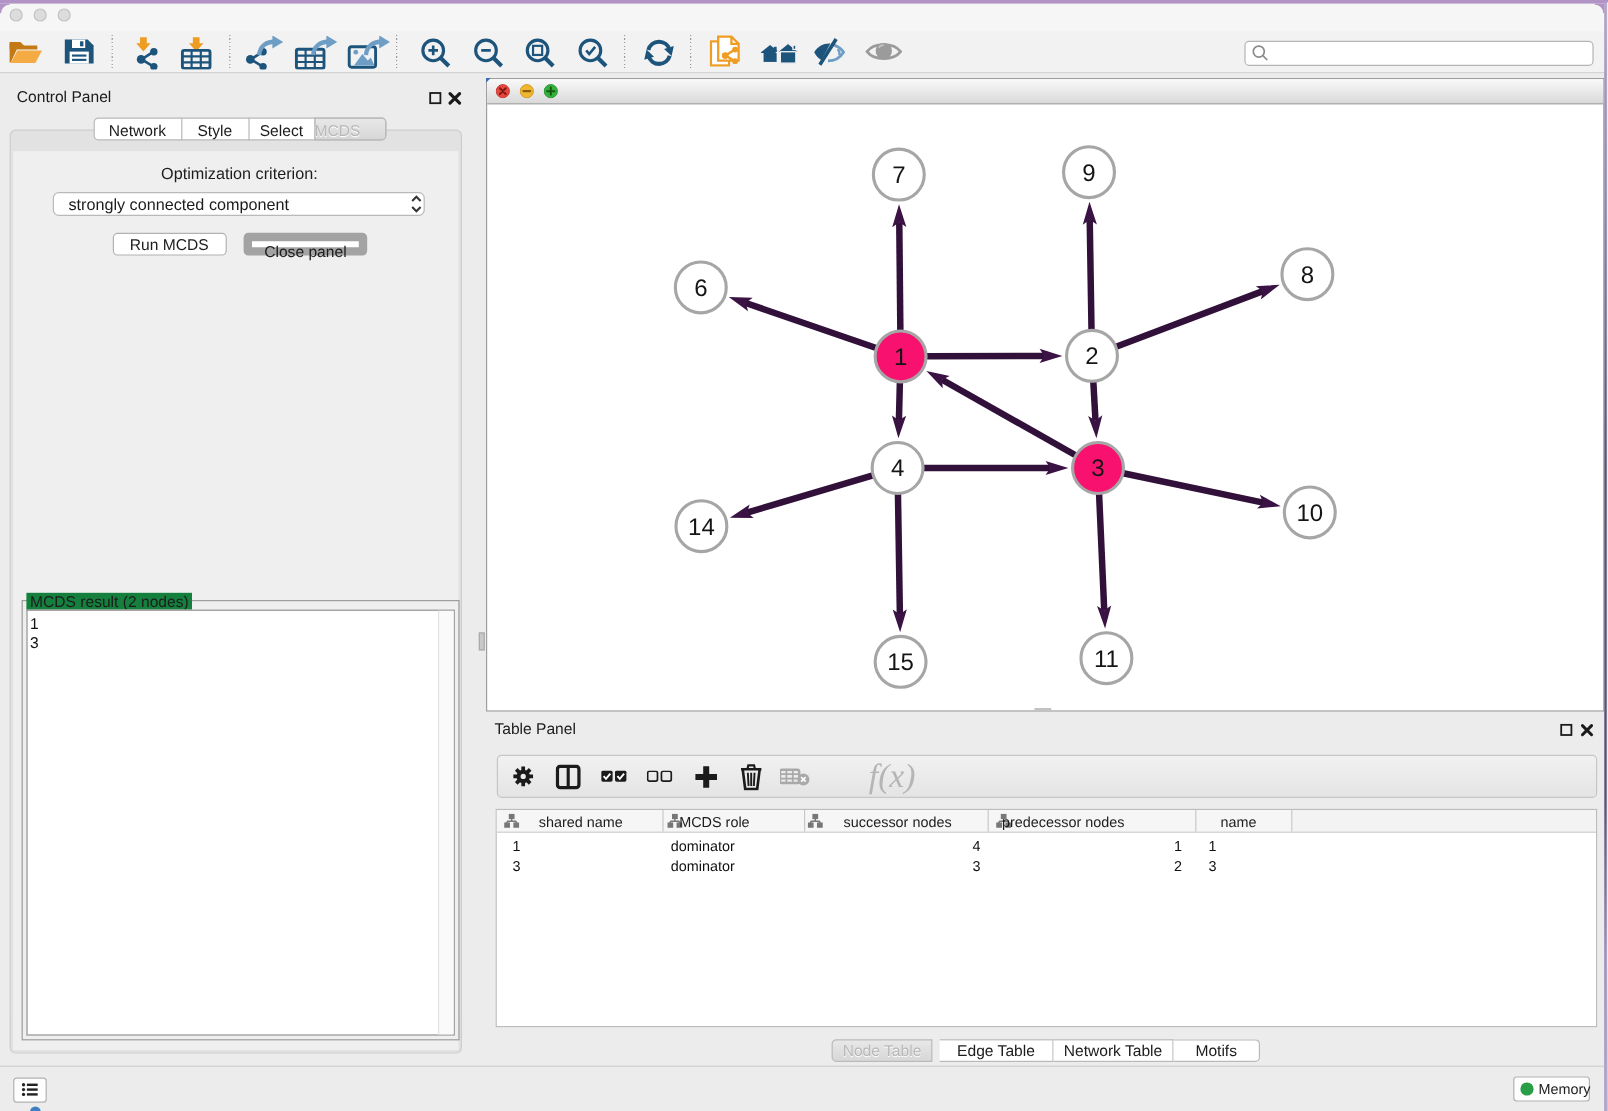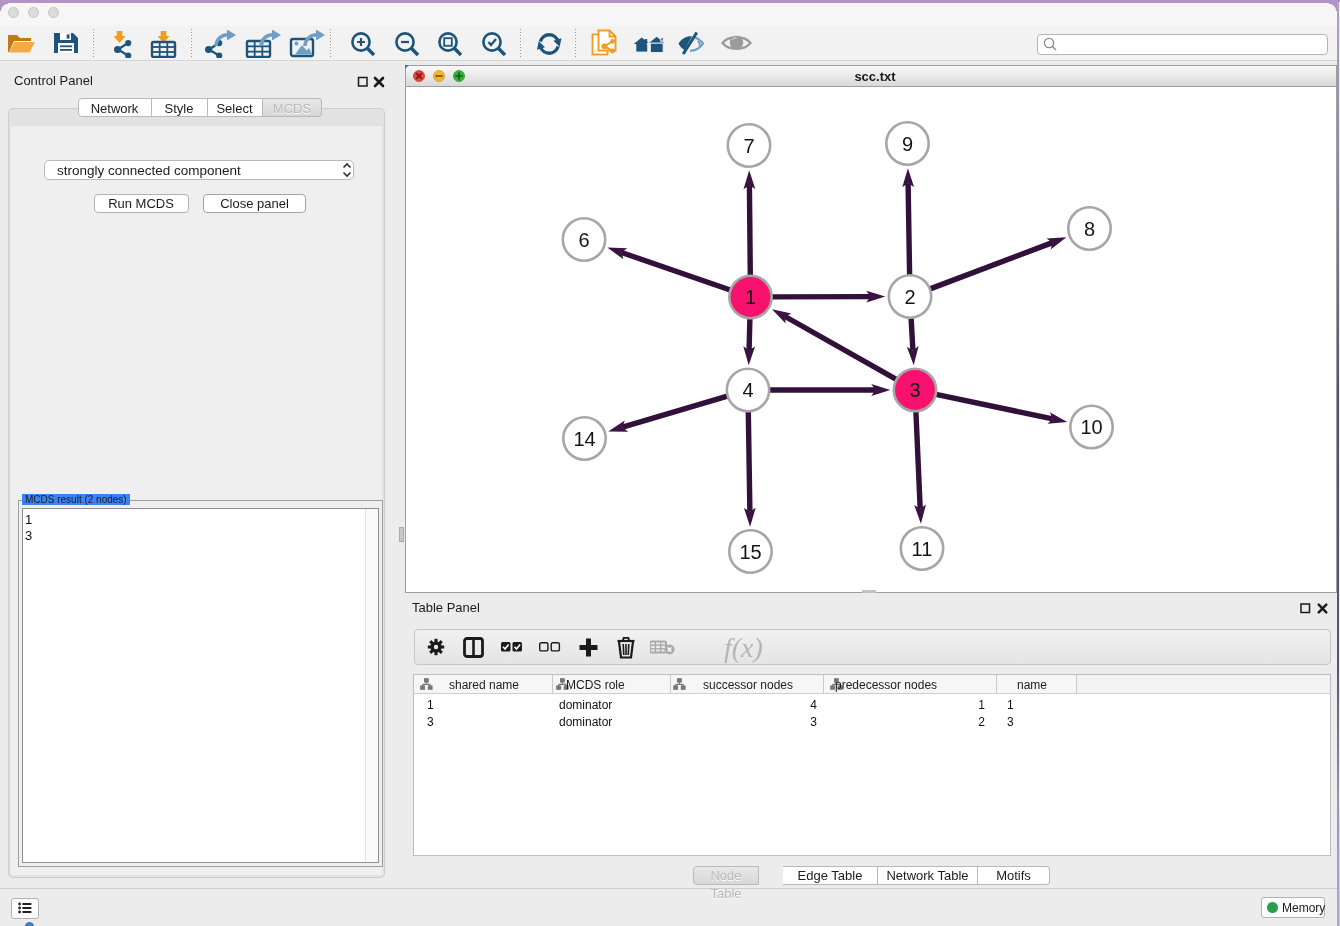--- a/index.html
+++ b/index.html
@@ -165,51 +165,51 @@
 <div class="abs" style="left:8px;top:108px;width:377px;height:770px;background:#e2e2e2;border:1px solid #cdcdcd;border-radius:5px;"></div>
 <div class="abs" style="left:11px;top:126px;width:371px;height:749px;background:#efefef;"></div>
 <div class="abs" style="left:78px;top:98px;width:244px;height:19px;background:#fff;border:1px solid #b9b9b9;border-radius:4px;"></div>
 <div class="abs" style="left:151px;top:98px;width:1px;height:19px;background:#b9b9b9;"></div>
 <div class="abs" style="left:207px;top:98px;width:1px;height:19px;background:#b9b9b9;"></div>
 <div class="abs" style="left:262px;top:98px;width:1px;height:19px;background:#b9b9b9;"></div>
 <div class="abs" style="left:262px;top:98px;width:60px;height:19px;background:linear-gradient(#e8e8e8,#d7d7d7);border:1px solid #b9b9b9;border-radius:0 4px 4px 0;"></div>
 <div class="abs t13" style="left:78px;top:101px;width:73px;text-align:center;">Network</div>
 <div class="abs t13" style="left:151px;top:101px;width:56px;text-align:center;">Style</div>
 <div class="abs t13" style="left:207px;top:101px;width:55px;text-align:center;">Select</div>
-<div class="abs t13" style="left:262px;top:101px;width:60px;text-align:center;color:#b8b8b8;text-shadow:0 1px 0 #fff;">MCDS</div>
+<div class="abs t13" style="left:262px;top:101px;width:60px;color:#b8b8b8;text-shadow:0 1px 0 #fff;">MCDS</div>
+<div class="abs" style="left:11px;top:137px;width:377px;height:16px;text-align:center;font-size:13.5px;color:#1c1c1c;">Optimization criterion:</div>
 <div class="abs" style="left:44px;top:160px;width:310px;height:20px;background:#fff;border:1px solid #b9b9b9;border-radius:5px;"></div>
 <div class="abs" style="left:57px;top:163px;font-size:13.5px;color:#1c1c1c;">strongly connected component</div>
 <svg style="position:absolute;left:340px;top:162px;" width="14" height="16" viewBox="0 0 14 16">
       <path d="M3.5 5.5 L7 2 L10.5 5.5" stroke="#333" stroke-width="1.7" fill="none"></path>
       <path d="M3.5 10.5 L7 14 L10.5 10.5" stroke="#333" stroke-width="1.7" fill="none"></path>
     </svg>
 <div class="abs" style="left:93.5px;top:193.5px;width:95px;height:19px;background:#fff;border:1px solid #b2b2b2;border-radius:4px;text-align:center;font-size:13px;color:#1c1c1c;line-height:17px;">Run MCDS</div>
-<div class="abs" style="left:203px;top:193.5px;width:103px;height:19px;background:#fff;border:1px solid #a3a3a3;border-radius:4px;text-align:center;font-size:13px;color:#1c1c1c;line-height:17px;">Close panel</div>
+<div class="abs" style="left:203px;top:193.5px;width:103px;height:19px;background:#fff;border:7px solid #a3a3a3;border-radius:4px;text-align:center;font-size:13px;color:#1c1c1c;line-height:17px;">Close panel</div>
 <div class="abs" style="left:18px;top:500px;width:365px;height:367px;border:1px solid #9d9d9d;"></div>
-<div class="abs" style="left:22px;top:494px;background:#3b82f6;padding:0 3px;font-size:10px;color:#1c1c1c;">MCDS result (2 nodes)</div>
+<div class="abs" style="left:22px;top:494px;background:#15803d;padding:0 3px;font-size:13px;color:#1c1c1c;">MCDS result (2 nodes)</div>
 <div class="abs" style="left:21.5px;top:507.5px;width:357.5px;height:355.5px;background:#fff;border:1px solid #8f8f8f;"></div>
 <div class="abs" style="left:25px;top:512px;font-size:13px;color:#111;line-height:16px;">1<br>3</div>
 <div class="abs" style="left:365px;top:509px;width:12.5px;height:352.5px;background:#fafafa;border-left:1px solid #e3e3e3;"></div>
 <div class="abs" style="left:399px;top:527px;width:5px;height:15px;background:#c9c9c9;border:1px solid #aaa;"></div>
 <div class="abs" style="left:404.5px;top:65px;width:932px;height:527.5px;background:#fff;border:1px solid #9f9f9f;"></div>
 <div class="abs" style="left:405.5px;top:66px;width:930px;height:20.5px;background:linear-gradient(#f9f9f9,#d9d9d9);border-bottom:1px solid #9f9f9f;"></div>
 <div class="abs" style="left:404.5px;top:65px;width:0;height:0;border-left:4px solid #3c6cb4;border-bottom:4px solid transparent;"></div>
 <svg style="position:absolute;left:413px;top:70px;" width="12" height="12" viewBox="0 0 12 12">
       <circle cx="6" cy="6" r="5.5" fill="#e8463f" stroke="#c13c33" stroke-width="0.8"></circle>
       <path d="M3.6 3.6 L8.4 8.4 M8.4 3.6 L3.6 8.4" stroke="#801b12" stroke-width="1.7" stroke-linecap="round"></path>
     </svg>
 <svg style="position:absolute;left:433px;top:70px;" width="12" height="12" viewBox="0 0 12 12">
       <circle cx="6" cy="6" r="5.5" fill="#f0b72e" stroke="#cf9a22" stroke-width="0.8"></circle>
       <path d="M3.2 6 L8.8 6" stroke="#8a5d10" stroke-width="1.8" stroke-linecap="round"></path>
     </svg>
 <svg style="position:absolute;left:453px;top:70px;" width="12" height="12" viewBox="0 0 12 12">
       <circle cx="6" cy="6" r="5.5" fill="#33b13c" stroke="#2a9431" stroke-width="0.8"></circle>
       <path d="M6 3 L6 9 M3 6 L9 6" stroke="#16590f" stroke-width="1.7" stroke-linecap="round"></path>
     </svg>
-<div class="abs" style="left:413px;top:69px;width:924px;height:15px;text-align:center;font-size:13px;font-weight:bold;color:#1a1a1a;">scc.txt</div>
 <svg width="929" height="505" viewBox="0 0 929 505" style="position:absolute;left:405px;top:87px;">
 <line x1="345.3" y1="188.5" x2="344.4" y2="98.2" stroke="#31103a" stroke-width="5.4"></line>
 <polygon points="344.2,83.2 350.3,102.1 344.4,98.2 338.5,102.3" fill="#3a1243"></polygon>
 <line x1="325.2" y1="203.0" x2="216.5" y2="165.5" stroke="#31103a" stroke-width="5.4"></line>
 <polygon points="202.3,160.6 222.2,161.2 216.5,165.5 218.4,172.3" fill="#3a1243"></polygon>
 <line x1="367.0" y1="209.9" x2="465.3" y2="209.6" stroke="#31103a" stroke-width="5.4"></line>
 <polygon points="480.3,209.6 461.3,215.5 465.3,209.6 461.3,203.7" fill="#3a1243"></polygon>
 <line x1="344.9" y1="231.5" x2="344.1" y2="263.3" stroke="#31103a" stroke-width="5.4"></line>
 <polygon points="343.7,278.3 338.3,259.2 344.1,263.3 350.1,259.5" fill="#3a1243"></polygon>
 <line x1="504.6" y1="188.0" x2="503.1" y2="96.2" stroke="#31103a" stroke-width="5.4"></line>
@@ -377,21 +377,21 @@
 <div class="abs" style="left:427px;top:698px;font-size:12px;color:#111;">1</div>
 <div class="abs" style="left:559px;top:698px;font-size:12px;color:#111;">dominator</div>
 <div class="abs" style="left:737px;top:698px;width:80px;text-align:right;font-size:12px;color:#111;">4</div>
 <div class="abs" style="left:905px;top:698px;width:80px;text-align:right;font-size:12px;color:#111;">1</div>
 <div class="abs" style="left:1007px;top:698px;font-size:12px;color:#111;">1</div>
 <div class="abs" style="left:427px;top:714.5px;font-size:12px;color:#111;">3</div>
 <div class="abs" style="left:559px;top:714.5px;font-size:12px;color:#111;">dominator</div>
 <div class="abs" style="left:737px;top:714.5px;width:80px;text-align:right;font-size:12px;color:#111;">3</div>
 <div class="abs" style="left:905px;top:714.5px;width:80px;text-align:right;font-size:12px;color:#111;">2</div>
 <div class="abs" style="left:1007px;top:714.5px;font-size:12px;color:#111;">3</div>
-<div class="abs" style="left:693px;top:866px;width:66px;height:19px;background:linear-gradient(#e8e8e8,#d7d7d7);border:1px solid #b9b9b9;border-radius:4px 0 0 4px;text-align:center;font-size:13px;color:#b8b8b8;text-shadow:0 1px 0 #fff;line-height:18px;">Node Table</div>
+<div class="abs" style="left:693px;top:866px;width:84px;height:19px;background:linear-gradient(#e8e8e8,#d7d7d7);border:1px solid #b9b9b9;border-radius:4px 0 0 4px;text-align:center;font-size:13px;color:#b8b8b8;text-shadow:0 1px 0 #fff;line-height:18px;">Node Table</div>
 <div class="abs" style="left:783px;top:866px;width:95px;height:19px;background:#fff;border:1px solid #b9b9b9;border-left:none;text-align:center;font-size:13px;color:#1c1c1c;line-height:18px;">Edge Table</div>
 <div class="abs" style="left:878px;top:866px;width:100px;height:19px;background:#fff;border:1px solid #b9b9b9;border-left:none;text-align:center;font-size:13px;color:#1c1c1c;line-height:18px;">Network Table</div>
 <div class="abs" style="left:978px;top:866px;width:72px;height:19px;background:#fff;border:1px solid #b9b9b9;border-left:none;border-radius:0 4px 4px 0;text-align:center;font-size:13px;color:#1c1c1c;line-height:18px;">Motifs</div>
 <div class="abs" style="left:0;top:888px;width:1337px;height:1px;background:#cfcfcf;"></div>
 <div class="abs" style="left:11px;top:897.5px;width:28px;height:21px;background:#fdfdfd;border:1px solid #b2b2b2;border-radius:3px;"></div>
 <svg style="position:absolute;left:18px;top:902px;" width="14" height="12" viewBox="0 0 14 12">
       <g fill="#222">
         <circle cx="1.6" cy="2" r="1.4"></circle>
         <circle cx="1.6" cy="6" r="1.4"></circle>
         <circle cx="1.6" cy="10" r="1.4"></circle>

